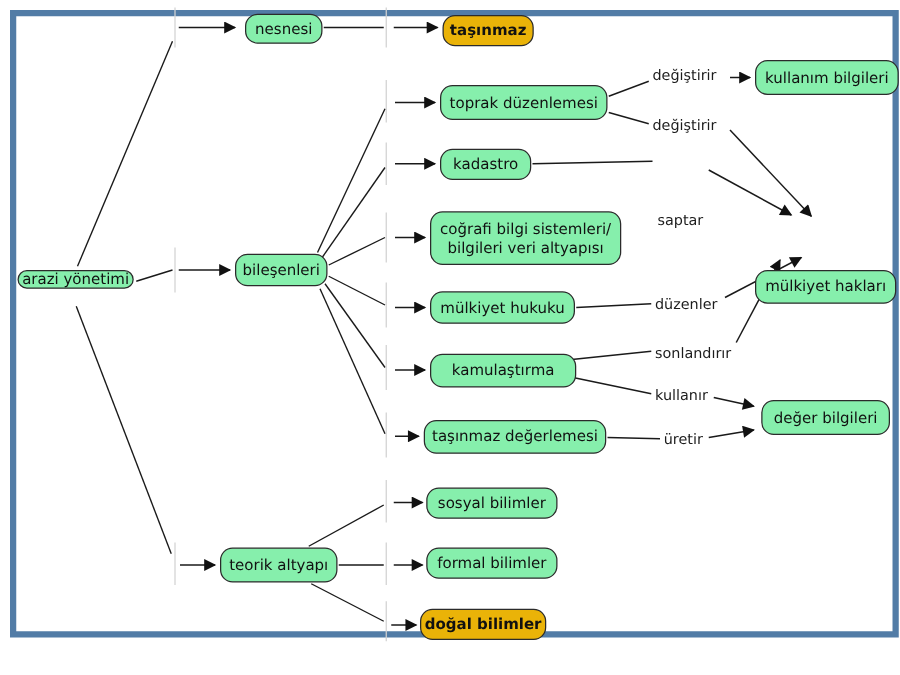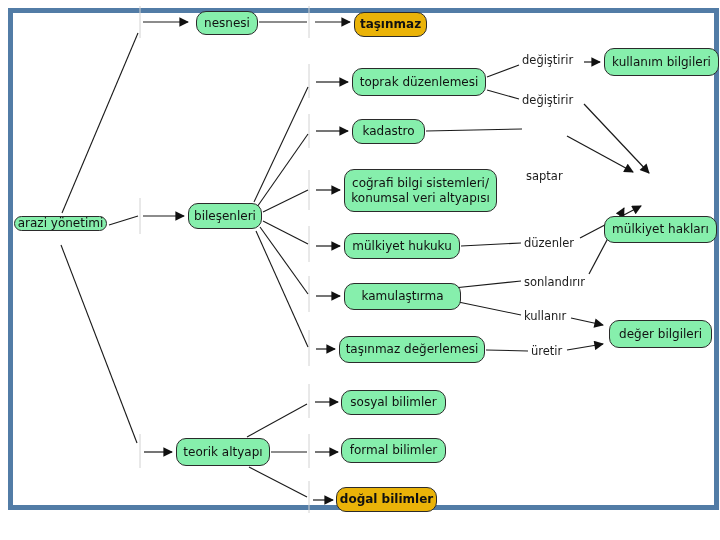--- a/index.html
+++ b/index.html
@@ -96,21 +96,21 @@
 <div class="node" style="left:14px;top:216px;width:93px;height:15px;">arazi yönetimi</div>
 
 <div class="node" style="left:188px;top:203px;width:74px;height:26px;">bileşenleri</div>
 
 <div class="node" style="left:352px;top:68px;width:134px;height:28px;">toprak düzenlemesi</div>
 
 <div class="node" style="left:352px;top:119px;width:73px;height:25px;">kadastro</div>
 
 <div class="node node--multiline" style="left:344px;top:169px;width:153px;height:43px;flex-direction:column;">
   <span>coğrafi bilgi sistemleri/</span>
-  <span>konumsal veri altyapısı</span>
+  <span>bilgileri veri altyapısı</span>
 </div>
 
 <div class="node" style="left:344px;top:233px;width:116px;height:26px;">mülkiyet hukuku</div>
 
 <div class="node" style="left:344px;top:283px;width:117px;height:27px;">kamulaştırma</div>
 
 <div class="node" style="left:339px;top:336px;width:146px;height:27px;">taşınmaz değerlemesi</div>
 
 <div class="node" style="left:604px;top:48px;width:115px;height:28px;">kullanım bilgileri</div>
 

